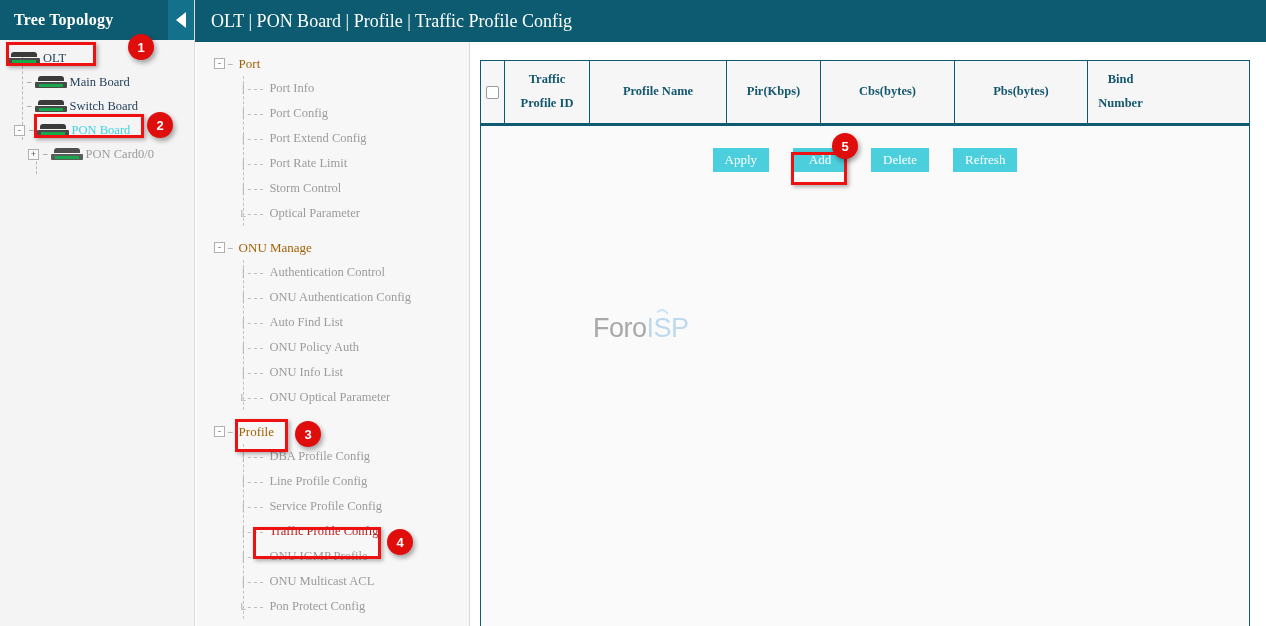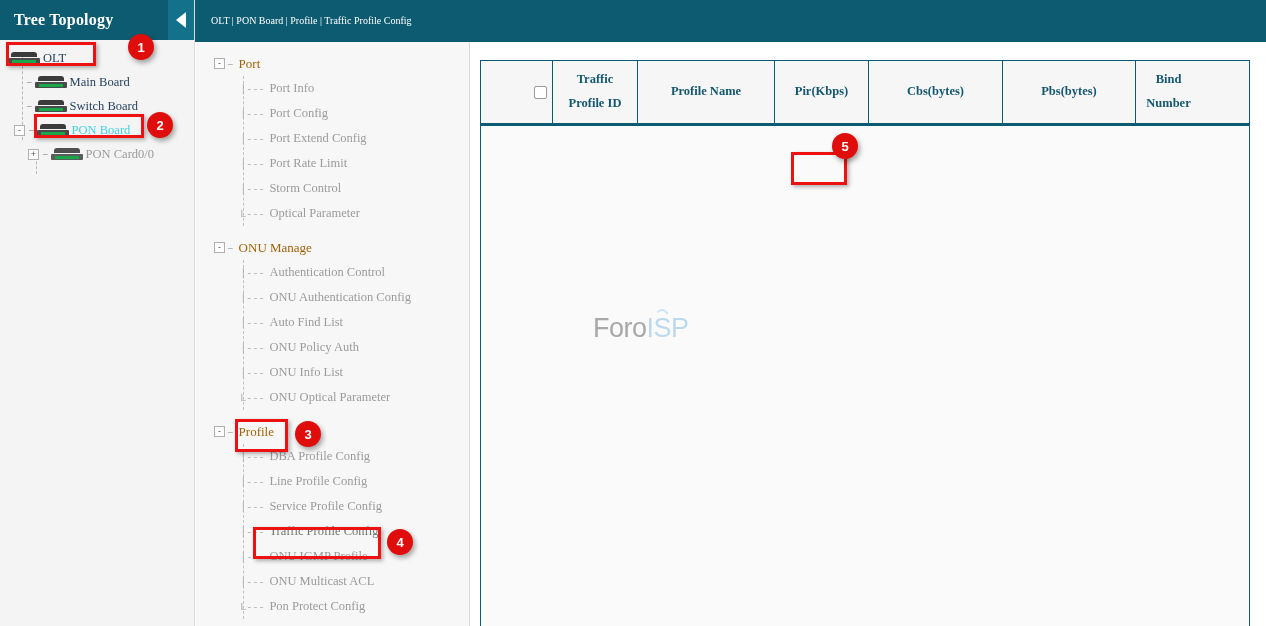--- a/index.html
+++ b/index.html
@@ -114,21 +114,21 @@
   }
 
   
   #topbar {
     position: absolute; left: 195px; top: 0;
     width: 1071px; height: 42px;
     background: #0d5b70;
   }
   #breadcrumb {
     color: #ffffff;
-    font-size: 10px;
+    font-size: 18px;
     line-height: 42px;
     padding-left: 16px;
   }
 
   
   #navmenu {
     position: absolute; left: 196px; top: 42px;
     width: 274px; height: 584px;
     background: #f7f7f7;
     border-right: 1px solid #d9d9d9;
@@ -168,21 +168,21 @@
     cursor: pointer;
   }
   .nitem .tick {
     color: #b5b5b5;
     font-family: "Liberation Mono", monospace;
     font-size: 11px;
     margin-right: 5px;
     letter-spacing: -.5px;
   }
   .nitem .nlabel { color: #9b9b9b; }
-  .nitem.active .nlabel { color: #737373; }
+  .nitem.active .nlabel { color: #b91c1c; }
 
   .nguide {
     position: absolute;
     left: 47px;
     border-left: 1px dashed #c2c2c2;
   }
 
   
   #content {
     position: absolute; left: 471px; top: 42px;
@@ -197,21 +197,20 @@
     border-bottom: none;
     background: #fafafa;
   }
   
   #thead-wrap {
     position: relative;
     height: 65px;
     border-bottom: 3px solid #0d5b70;
     background: #f6f6f6;
     display: flex;
-    justify-content: center;
   }
   .th {
     position: relative;
     border-right: 1px solid #0d5b70;
     display: flex; align-items: center; justify-content: center;
     text-align: center;
     color: #14576e;
     font-size: 12.5px;
     font-weight: bold;
     line-height: 1.9;
@@ -497,20 +496,26 @@
           <span>Cbs(bytes)</span>
         </div>
         <div class="th" style="width:133px;">
           <span>Pbs(bytes)</span>
         </div>
         <div class="th" style="width:65px;">
           <span>Bind<br>Number</span>
         </div>
       </div>
 
+      <div id="btnrow">
+        <button class="btn">Apply</button>
+        <button class="btn">Add</button>
+        <button class="btn">Delete</button>
+        <button class="btn">Refresh</button>
+      </div>
 
       <div id="watermark">
         <span class="wm-wave"></span>
         <span class="wm-text wm-foro">Foro</span><span class="wm-text wm-isp">ISP</span>
       </div>
     </div>
   </div>
 
   <div class="hlbox" style="left:6px;  top:42px;  width:90px;  height:24px;"></div>
   <div class="badge" style="left:128px; top:34px;">1</div>

